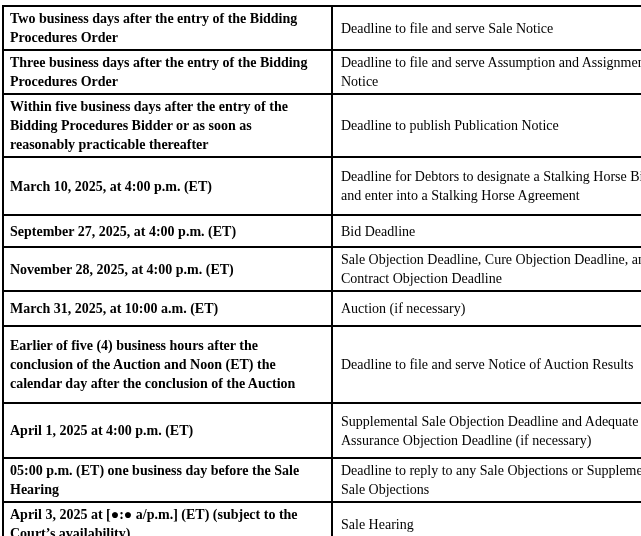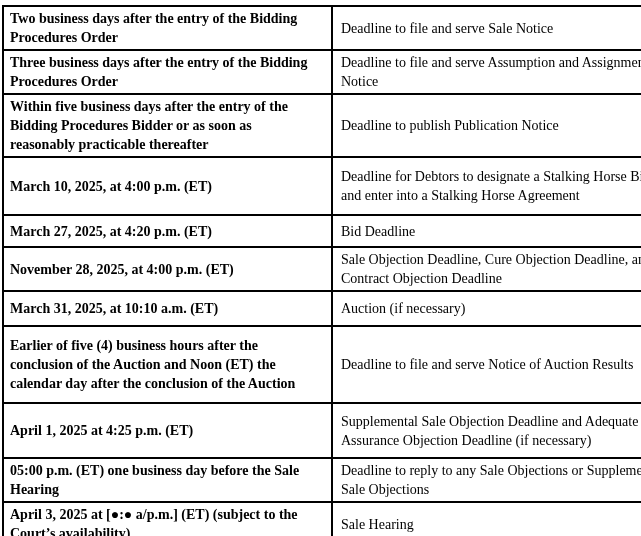--- a/index.html
+++ b/index.html
@@ -69,37 +69,37 @@
     </tr>
     <tr class="r2">
       <td class="deadline-col">Within five business days after the entry of the Bidding Procedures Bidder or as soon as reasonably practicable thereafter</td>
       <td class="event-col">Deadline to publish Publication Notice</td>
     </tr>
     <tr class="r3">
       <td class="deadline-col">March 10, 2025, at 4:00 p.m. (ET)</td>
       <td class="event-col">Deadline for Debtors to designate a Stalking Horse Bidder and enter into a Stalking Horse Agreement</td>
     </tr>
     <tr class="r4">
-      <td class="deadline-col">March 27, 2025, at 4:20 p.m. (ET)</td>
+      <td class="deadline-col">September 27, 2025, at 4:00 p.m. (ET)</td>
       <td class="event-col">Bid Deadline</td>
     </tr>
     <tr class="r5">
       <td class="deadline-col">November 28, 2025, at 4:00 p.m. (ET)</td>
       <td class="event-col">Sale Objection Deadline, Cure Objection Deadline, and Contract Objection Deadline</td>
     </tr>
     <tr class="r6">
-      <td class="deadline-col">March 31, 2025, at 10:10 a.m. (ET)</td>
+      <td class="deadline-col">March 31, 2025, at 10:00 a.m. (ET)</td>
       <td class="event-col">Auction (if necessary)</td>
     </tr>
     <tr class="r7">
       <td class="deadline-col">Earlier of five (4) business hours after the conclusion of the Auction and Noon (ET) the calendar day after the conclusion of the Auction</td>
       <td class="event-col">Deadline to file and serve Notice of Auction Results</td>
     </tr>
     <tr class="r8">
-      <td class="deadline-col">April 1, 2025 at 4:25 p.m. (ET)</td>
+      <td class="deadline-col">April 1, 2025 at 4:00 p.m. (ET)</td>
       <td class="event-col">Supplemental Sale Objection Deadline and Adequate Assurance Objection Deadline (if necessary)</td>
     </tr>
     <tr class="r9">
       <td class="deadline-col">05:00 p.m. (ET) one business day before the Sale Hearing</td>
       <td class="event-col">Deadline to reply to any Sale Objections or Supplemental Sale Objections</td>
     </tr>
     <tr class="r10">
       <td class="deadline-col">April 3, 2025 at [●:● a/p.m.] (ET) (subject to the Court’s availability)</td>
       <td class="event-col">Sale Hearing</td>
     </tr>

